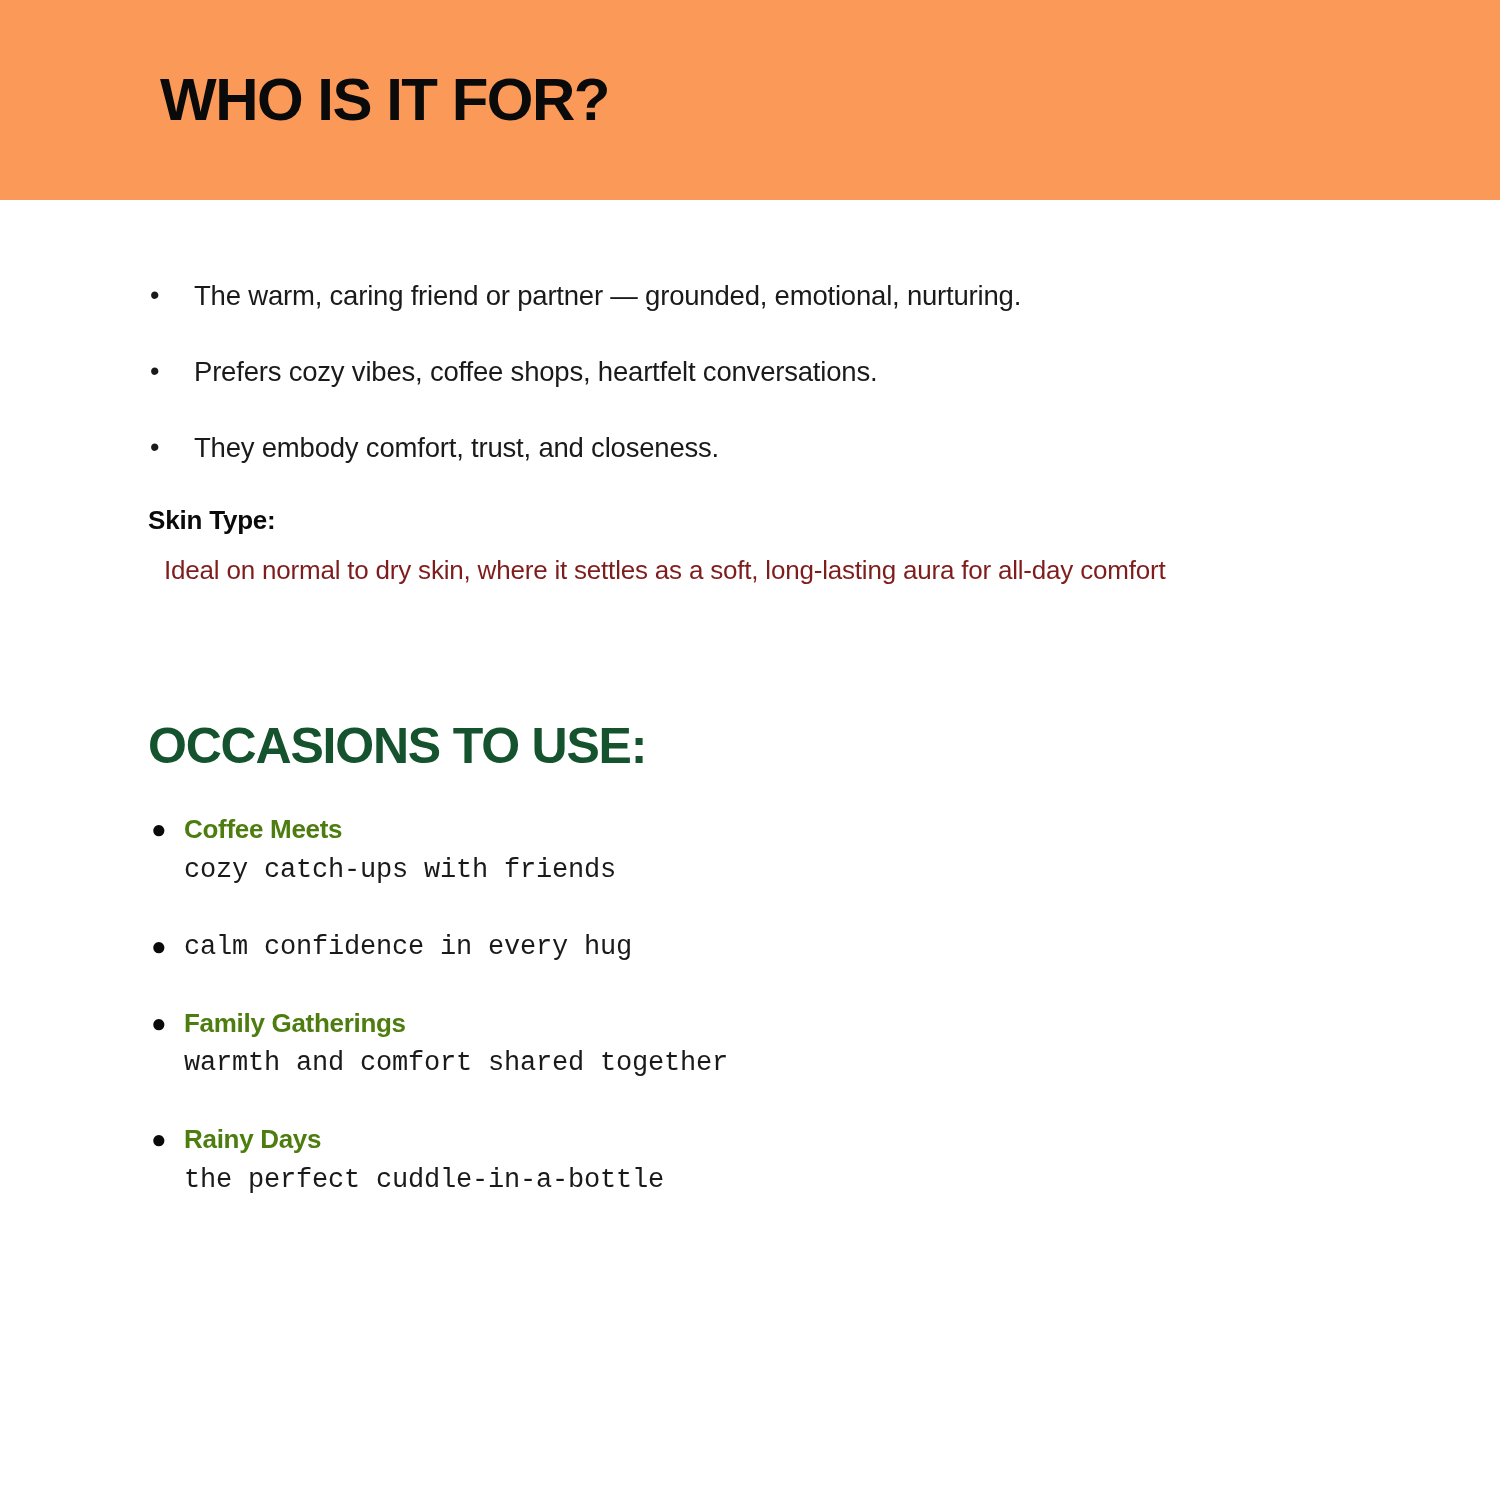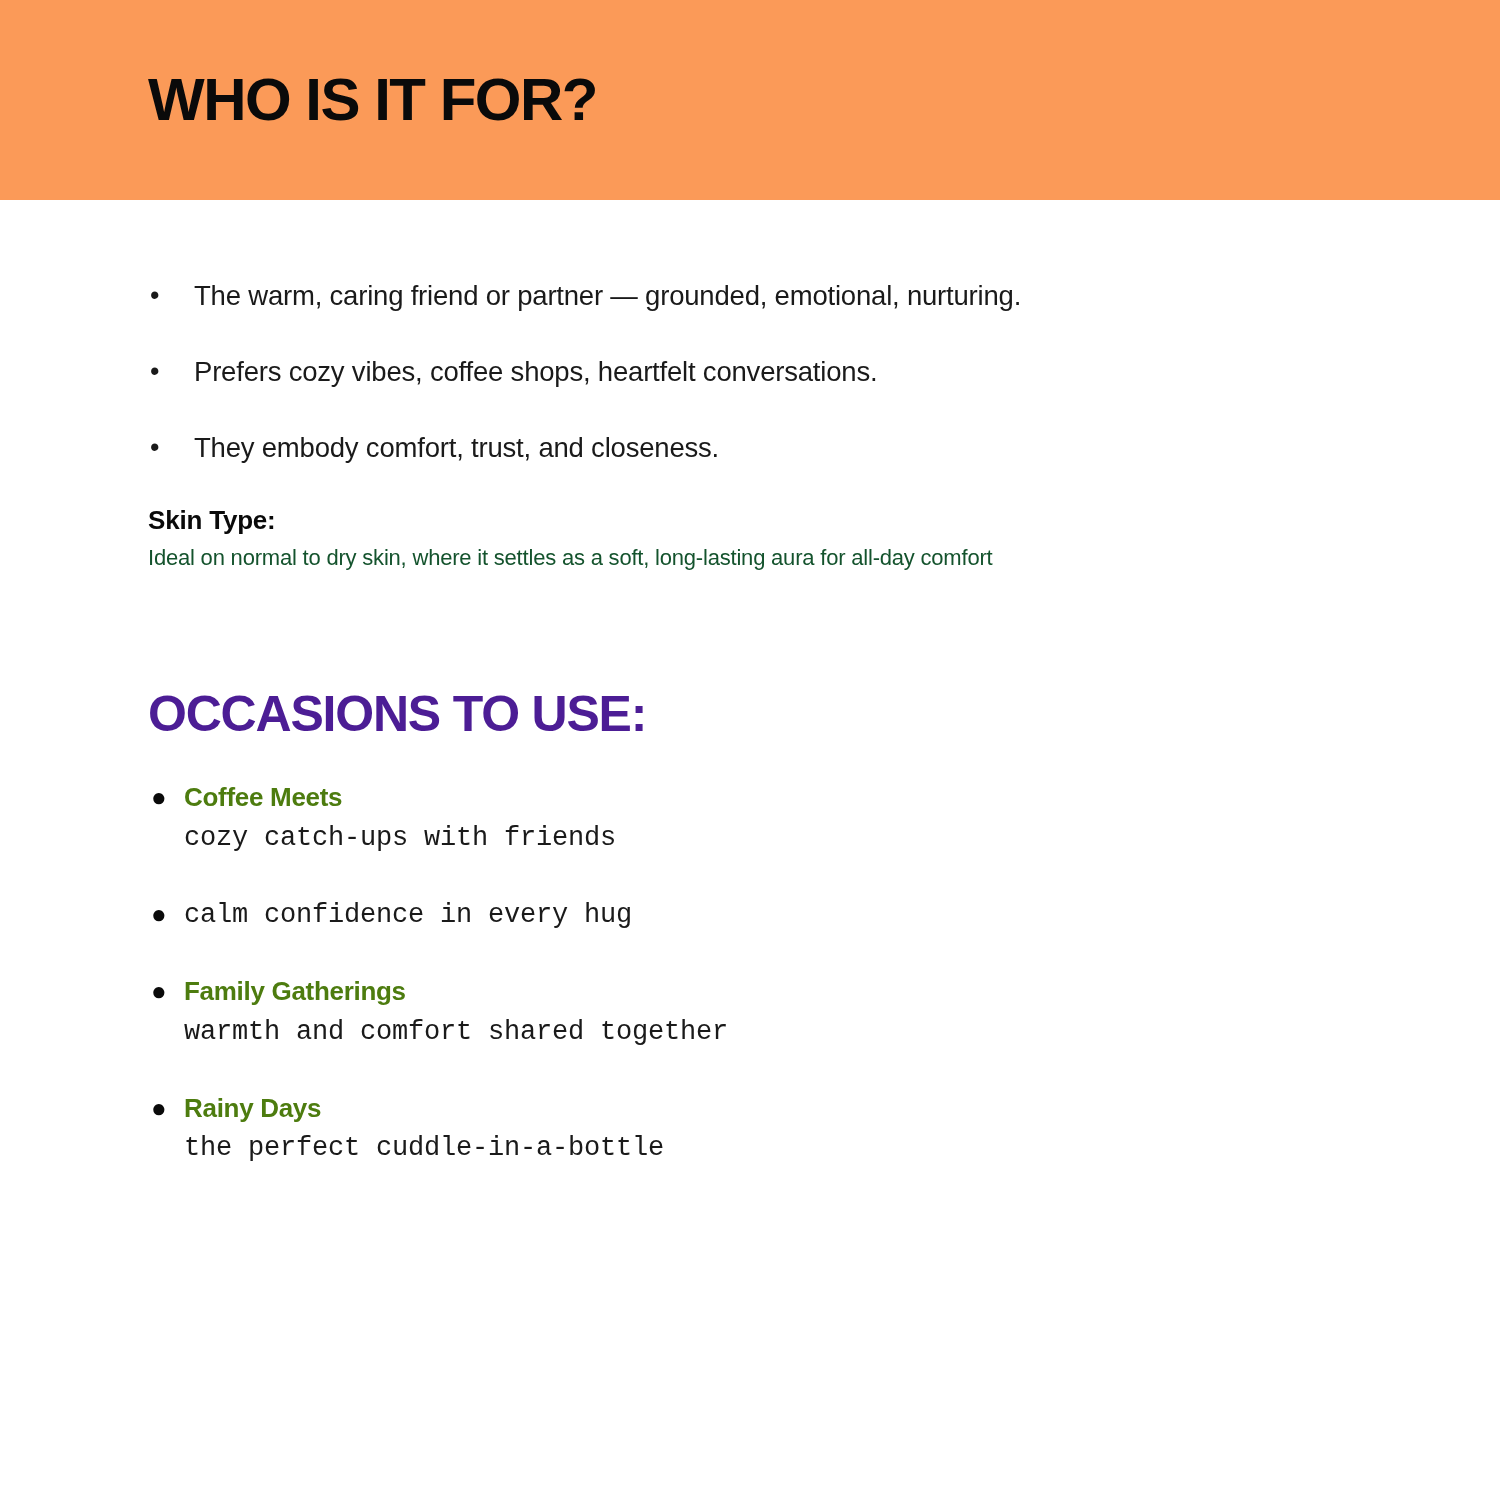--- a/index.html
+++ b/index.html
@@ -31,21 +31,21 @@
     align-items: center;
     box-sizing: border-box;
     padding-left: 148px;
   }
   .header-title {
     font-size: 60px;
     font-weight: 800;
     letter-spacing: -1.5px;
     color: #0a0a0a;
     line-height: 1;
-    margin: 0;
+    margin: 12px;
   }
 
   
   .body-wrap {
     padding: 0 148px;
     box-sizing: border-box;
   }
 
   .who-list {
     list-style: none;
@@ -74,34 +74,34 @@
     margin-top: 32px;
   }
   .skin-label {
     font-size: 26px;
     font-weight: 800;
     color: #0a0a0a;
     letter-spacing: -0.2px;
     margin: 16px 0 6px 0;
   }
   .skin-text {
-    font-size: 22px;
+    font-size: 26px;
     line-height: 1.42;
-    color: #14532d;
+    color: #7f1d1d;
     letter-spacing: -0.2px;
     max-width: 1135px;
-    margin: 0;
+    margin: 16px;
   }
 
   
   .occasions-title {
     font-size: 50px;
     font-weight: 800;
     letter-spacing: -1.2px;
-    color: #4c1d95;
+    color: #14532d;
     margin: 0;
     padding-top: 116px;
     line-height: 1;
   }
 
   .occasion-list {
     list-style: none;
     margin: 0;
     padding: 0;
     padding-top: 42px;

